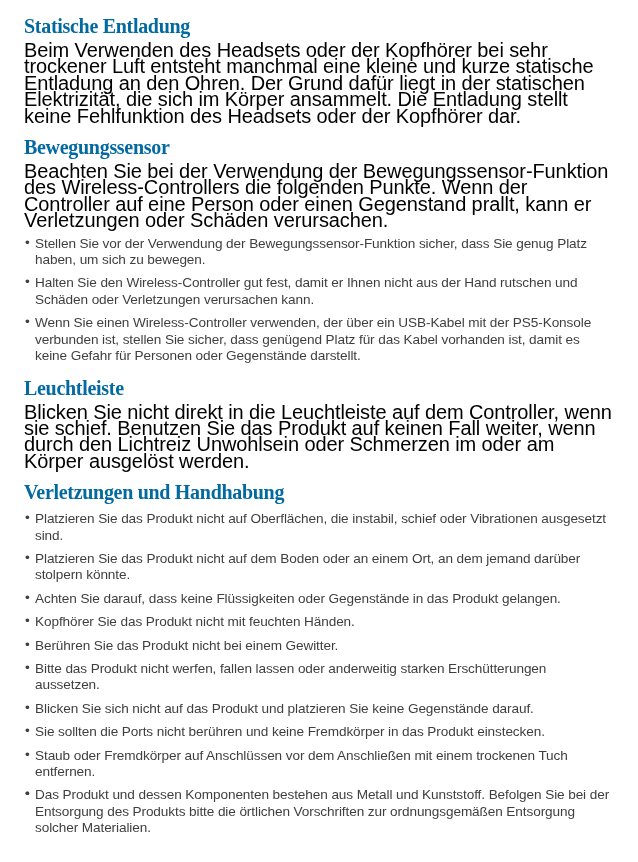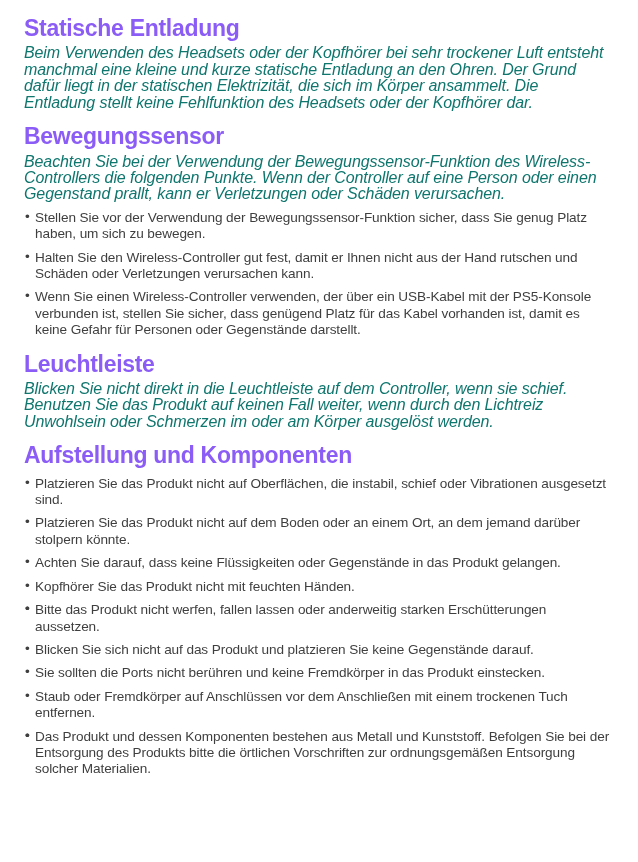--- a/index.html
+++ b/index.html
@@ -10,35 +10,35 @@
     -webkit-font-smoothing: antialiased;
   }
   .page {
     box-sizing: border-box;
     width: 638px; height: 862px;
     padding: 13px 26px 0 24px;
     overflow: hidden;
   }
   .section { margin: 0; }
   .section-heading {
-    font-size: 23px;
+    font-size: 20px;
     font-weight: bold;
-    color: #8b5cf6;
+    color: #0369a1;
     letter-spacing: -0.3px;
     line-height: 1.15;
     margin: 12px 0 4px 0;
+    font-family: Liberation Serif, serif;
   }
   .section:first-child .section-heading { margin-top: 2px; }
   .para {
-    font-size: 16px;
-    color: #0f766e;
+    font-size: 20px;
+    color: #000000;
     line-height: 16.4px;
     letter-spacing: -0.1px;
     margin: 0 0 3px 0;
-    font-style: italic;
   }
   .bullet {
     position: relative;
     font-size: 13.6px;
     color: #3f3f3f;
     line-height: 16.4px;
     letter-spacing: -0.1px;
     margin: 7px 0 0 0;
     padding-left: 11px;
   }
@@ -61,26 +61,26 @@
       <p class="para">Beachten Sie bei der Verwendung der Bewegungssensor-Funktion des Wireless-Controllers die folgenden Punkte. Wenn der Controller auf eine Person oder einen Gegenstand prallt, kann er Verletzungen oder Schäden verursachen.</p>
       <div class="bullet"><span class="dot">•</span><span>Stellen Sie vor der Verwendung der Bewegungssensor-Funktion sicher, dass Sie genug Platz haben, um sich zu bewegen.</span></div>
       <div class="bullet"><span class="dot">•</span><span>Halten Sie den Wireless-Controller gut fest, damit er Ihnen nicht aus der Hand rutschen und Schäden oder Verletzungen verursachen kann.</span></div>
       <div class="bullet"><span class="dot">•</span><span>Wenn Sie einen Wireless-Controller verwenden, der über ein USB-Kabel mit der PS5-Konsole verbunden ist, stellen Sie sicher, dass genügend Platz für das Kabel vorhanden ist, damit es keine Gefahr für Personen oder Gegenstände darstellt.</span></div>
     </section>
     <section class="section">
       <h2 class="section-heading">Leuchtleiste</h2>
       <p class="para">Blicken Sie nicht direkt in die Leuchtleiste auf dem Controller, wenn sie schief. Benutzen Sie das Produkt auf keinen Fall weiter, wenn durch den Lichtreiz Unwohlsein oder Schmerzen im oder am Körper ausgelöst werden.</p>
     </section>
     <section class="section">
-      <h2 class="section-heading">Aufstellung und Komponenten</h2>
+      <h2 class="section-heading">Verletzungen und Handhabung</h2>
       <div class="bullet"><span class="dot">•</span><span>Platzieren Sie das Produkt nicht auf Oberflächen, die instabil, schief oder Vibrationen ausgesetzt sind.</span></div>
       <div class="bullet"><span class="dot">•</span><span>Platzieren Sie das Produkt nicht auf dem Boden oder an einem Ort, an dem jemand darüber stolpern könnte.</span></div>
       <div class="bullet"><span class="dot">•</span><span>Achten Sie darauf, dass keine Flüssigkeiten oder Gegenstände in das Produkt gelangen.</span></div>
       <div class="bullet"><span class="dot">•</span><span>Kopfhörer Sie das Produkt nicht mit feuchten Händen.</span></div>
-      <div class="bullet"><span class="dot">•</span></div>
+      <div class="bullet"><span class="dot">•</span><span>Berühren Sie das Produkt nicht bei einem Gewitter.</span></div>
       <div class="bullet"><span class="dot">•</span><span>Bitte das Produkt nicht werfen, fallen lassen oder anderweitig starken Erschütterungen aussetzen.</span></div>
       <div class="bullet"><span class="dot">•</span><span>Blicken Sie sich nicht auf das Produkt und platzieren Sie keine Gegenstände darauf.</span></div>
       <div class="bullet"><span class="dot">•</span><span>Sie sollten die Ports nicht berühren und keine Fremdkörper in das Produkt einstecken.</span></div>
       <div class="bullet"><span class="dot">•</span><span>Staub oder Fremdkörper auf Anschlüssen vor dem Anschließen mit einem trockenen Tuch entfernen.</span></div>
       <div class="bullet"><span class="dot">•</span></div>
       <div class="bullet"><span class="dot">•</span><span>Das Produkt und dessen Komponenten bestehen aus Metall und Kunststoff. Befolgen Sie bei der Entsorgung des Produkts bitte die örtlichen Vorschriften zur ordnungsgemäßen Entsorgung solcher Materialien.</span></div>
     </section>
   </div>
 
 </body></html>

